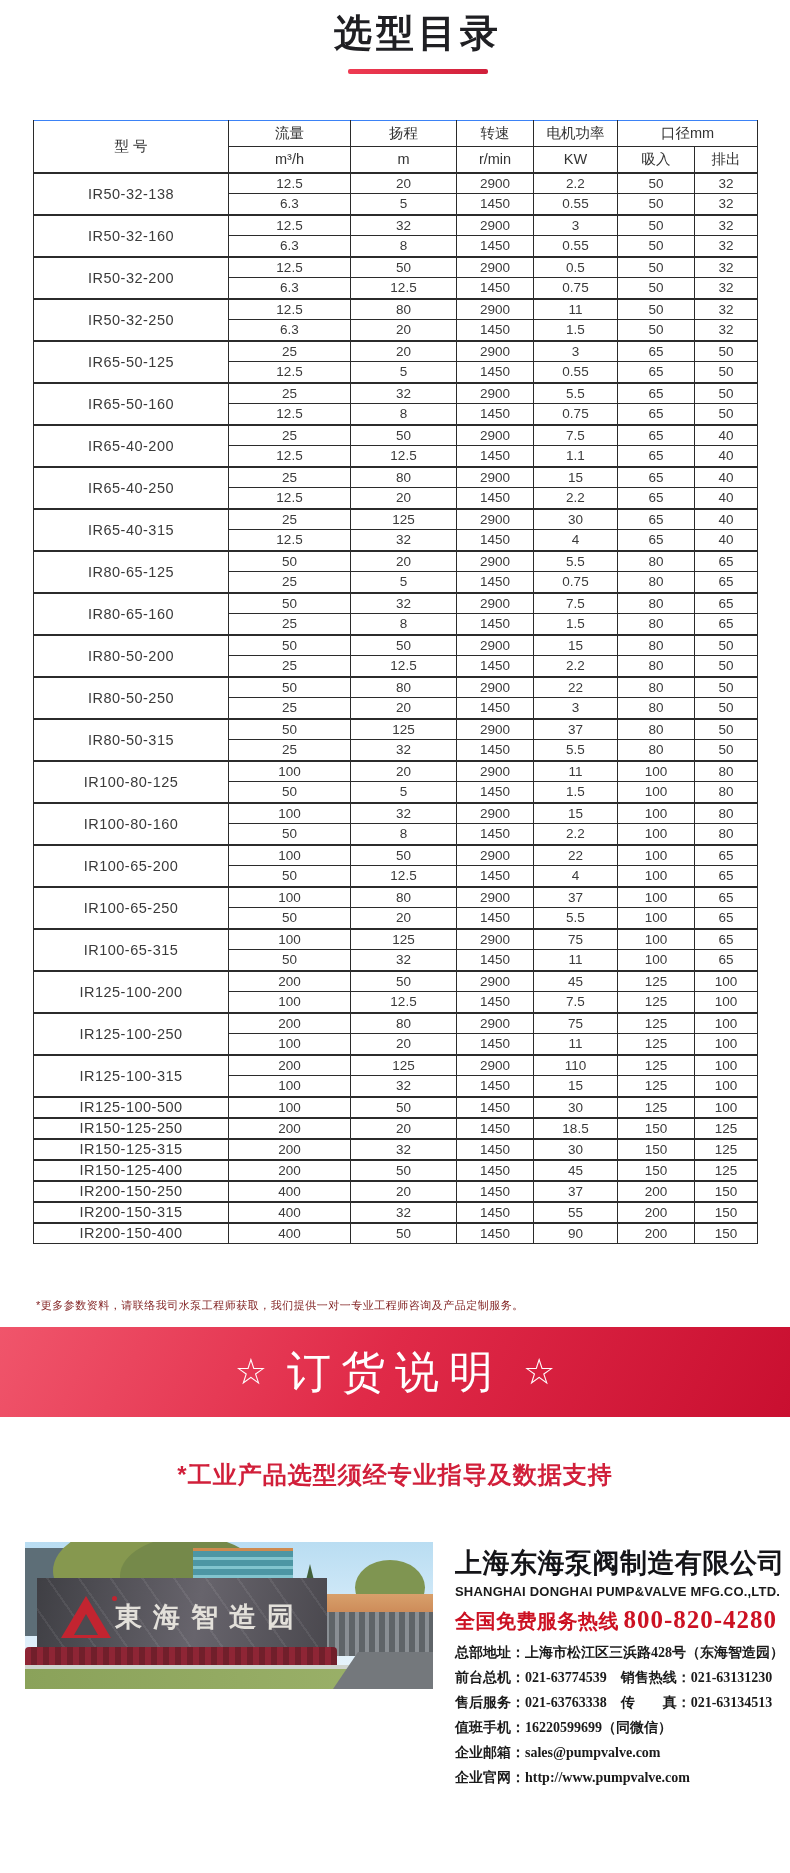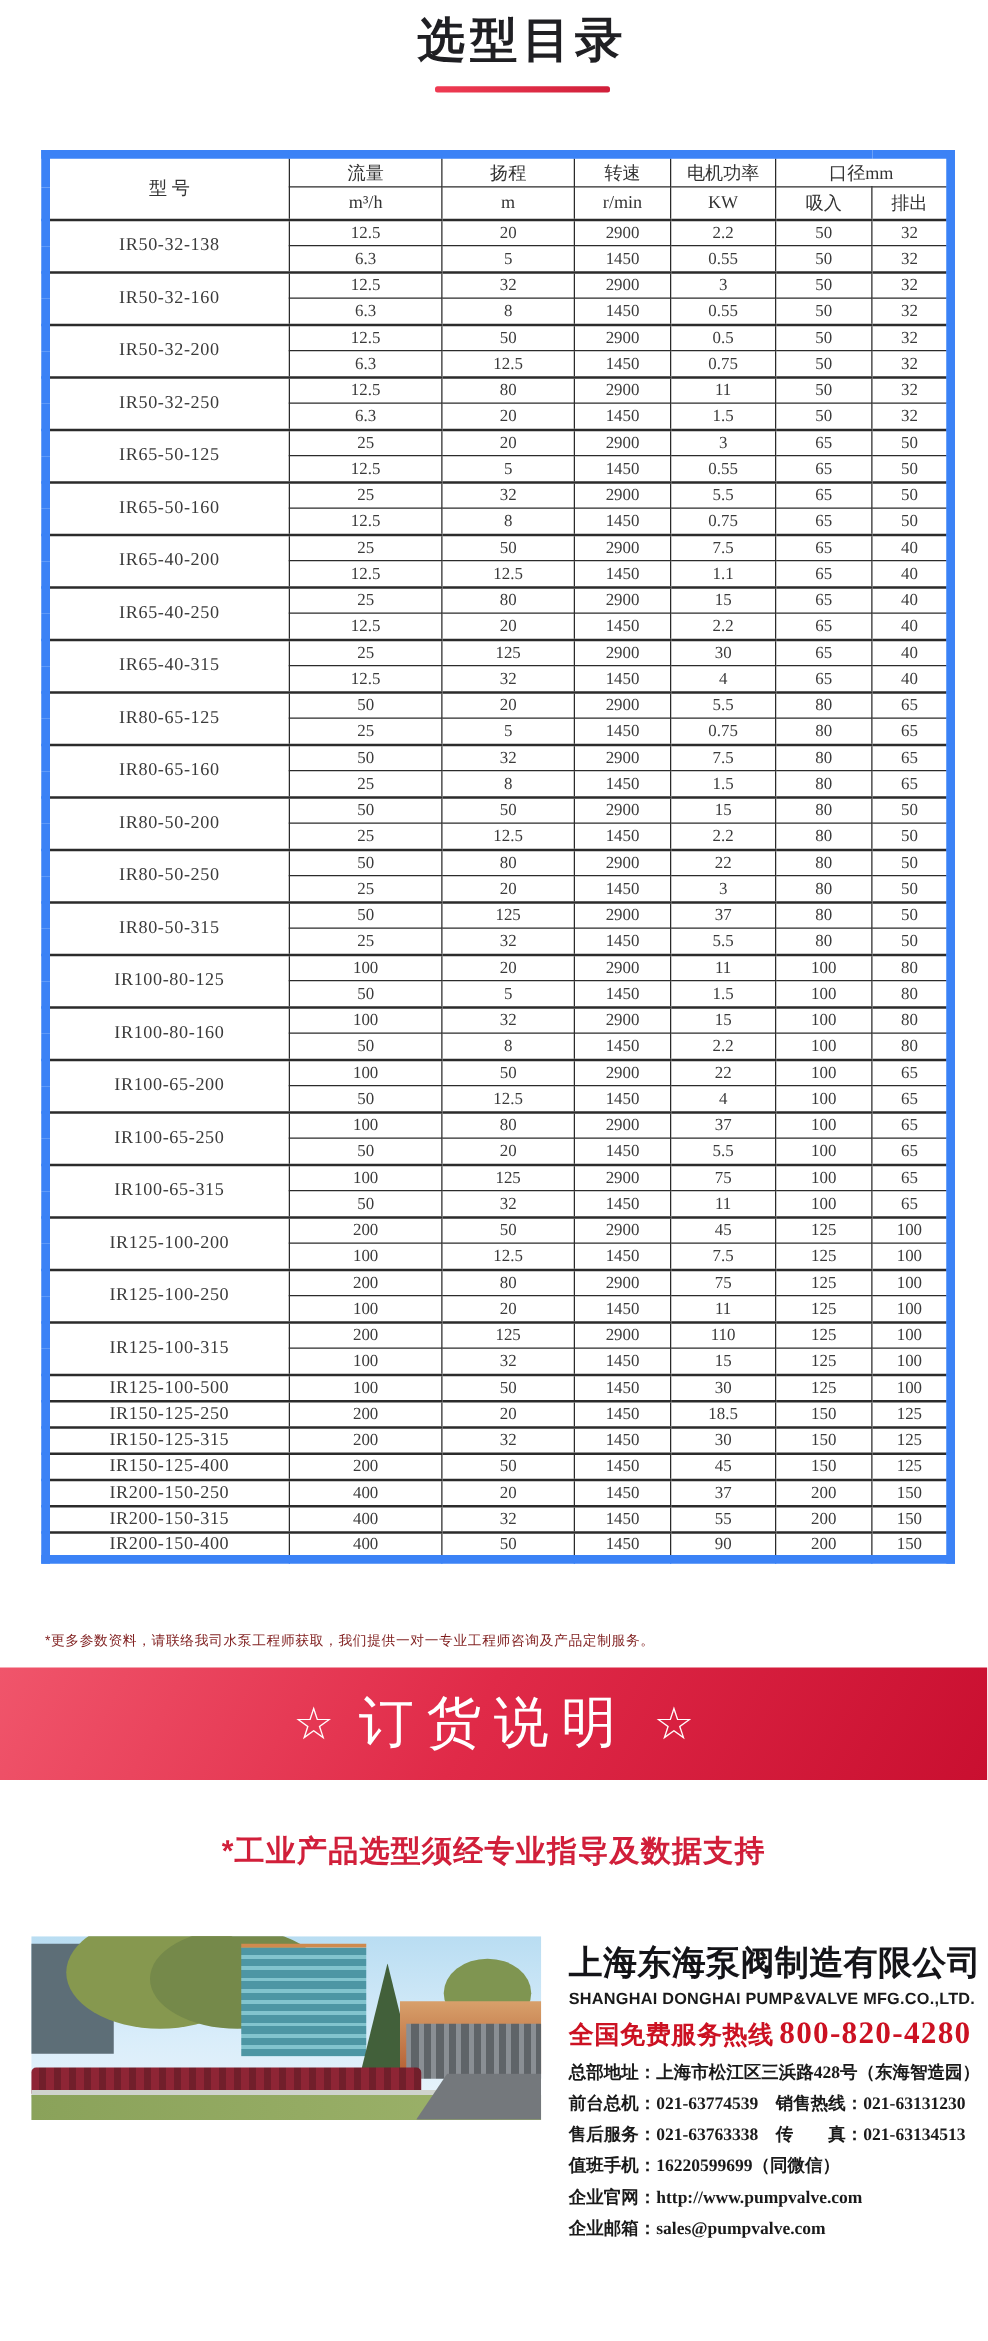--- a/index.html
+++ b/index.html
@@ -8,22 +8,22 @@
 
   
   .title-wrap { padding-top:10px; text-align:center;margin-left:46px; }
   .page-title { font-size:38px; line-height:46px; font-weight:900; color:#1f1f23; letter-spacing:4px; }
   .title-underline { width:140px; height:5px; margin:13px auto 0; border-radius:2px;
     background:linear-gradient(90deg,#ef3b52,#d01f3a); }
 
   
   .tbl-wrap { margin:46px auto 0; width:724px; }
   table.sel { border-collapse:collapse; width:724px; table-layout:fixed;
-    font-family:Liberation Serif, serif; color:#3a3a3a;
-    border:7px solid #3b82f6; }
+    font-family:Liberation Sans, sans-serif; color:#3a3a3a;
+    border:1px solid #3b82f6; }
   table.sel th, table.sel td { border:1px solid #2b2b2b; text-align:center; vertical-align:middle;
     font-weight:normal; padding:0; }
   table.sel th { height:26px; font-size:14.5px; color:#333; }
   table.sel td { height:21px; font-size:13.5px; }
   table.sel td.model { font-size:14.5px; letter-spacing:0.5px; }
   table.sel tr.group-start td { border-top:2px solid #2b2b2b; }
   table.sel thead tr:first-child th { border-top:none; }
 
   
   .note { margin:54px 0 0 36px; font-size:11px; color:#7f1d1d; letter-spacing:0.5px; }
@@ -589,37 +589,46 @@
     <div class="photo">
       <div class="sky"></div>
       <div class="bldg-left"></div>
       <div class="tree"></div>
       <div class="tree2"></div>
       <div class="glass"></div>
       <div class="tree3"></div>
       <div class="pine"></div>
       <div class="orange-bldg"></div>
       <div class="gate"></div>
+      <div class="wall">
+        <div class="streaks"></div>
+        <div class="logo">
+          <div class="tri"></div>
+          <div class="tri-in"></div>
+          <div class="dot"></div>
+        </div>
+        <div class="wall-text">東海智造园</div>
+      </div>
       <div class="hedge"></div>
       <div class="curb"></div>
       <div class="grass"></div>
       <div class="road"></div>
     </div>
 
     <div class="company">
       <div class="company-cn">上海东海泵阀制造有限公司</div>
       <div class="company-en">SHANGHAI DONGHAI PUMP&amp;VALVE MFG.CO.,LTD.</div>
       <div class="hotline">
         <span class="hotline-label">全国免费服务热线</span>
         <span class="hotline-number">800-820-4280</span>
       </div>
       <div class="contact-lines">
           <div class="contact-line">总部地址：上海市松江区三浜路428号（东海智造园）</div>
           <div class="contact-line">前台总机：021-63774539　销售热线：021-63131230</div>
           <div class="contact-line">售后服务：021-63763338　传　　真：021-63134513</div>
           <div class="contact-line">值班手机：16220599699（同微信）</div>
+          <div class="contact-line">企业邮箱：sales@pumpvalve.com</div>
           <div class="contact-line">企业官网：http://www.pumpvalve.com</div>
-          <div class="contact-line">企业邮箱：sales@pumpvalve.com</div>
         </div>
     </div>
 
   </div>
 </div>
 
 </body></html>

